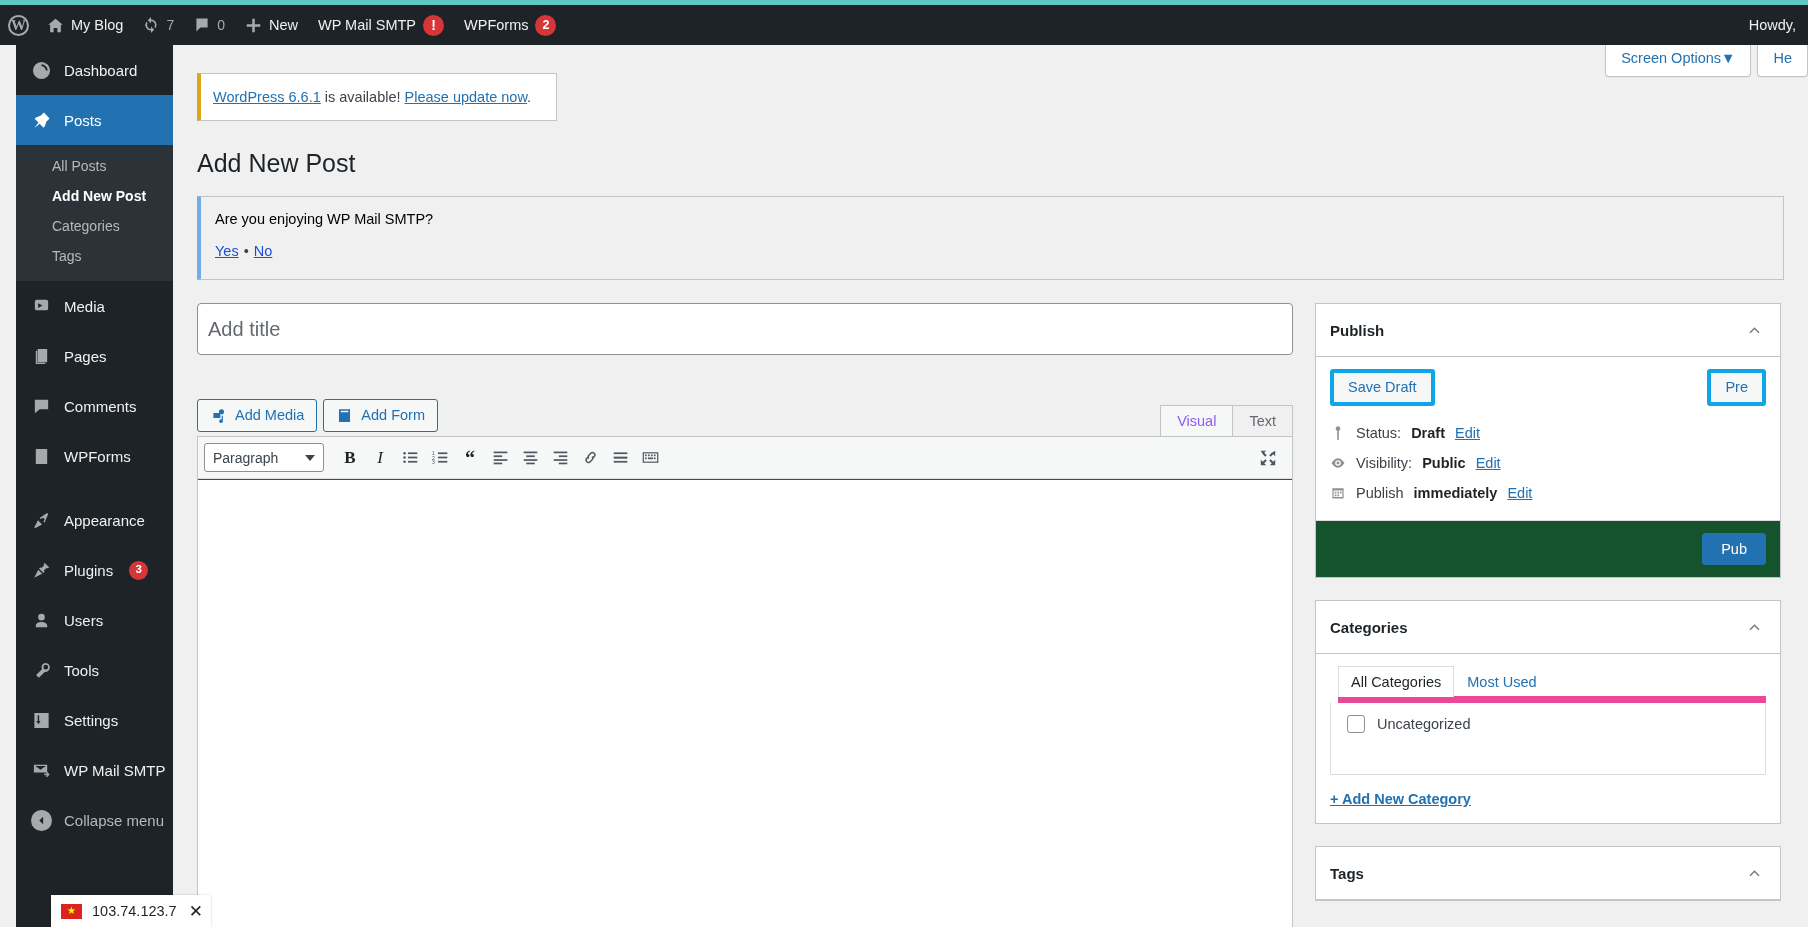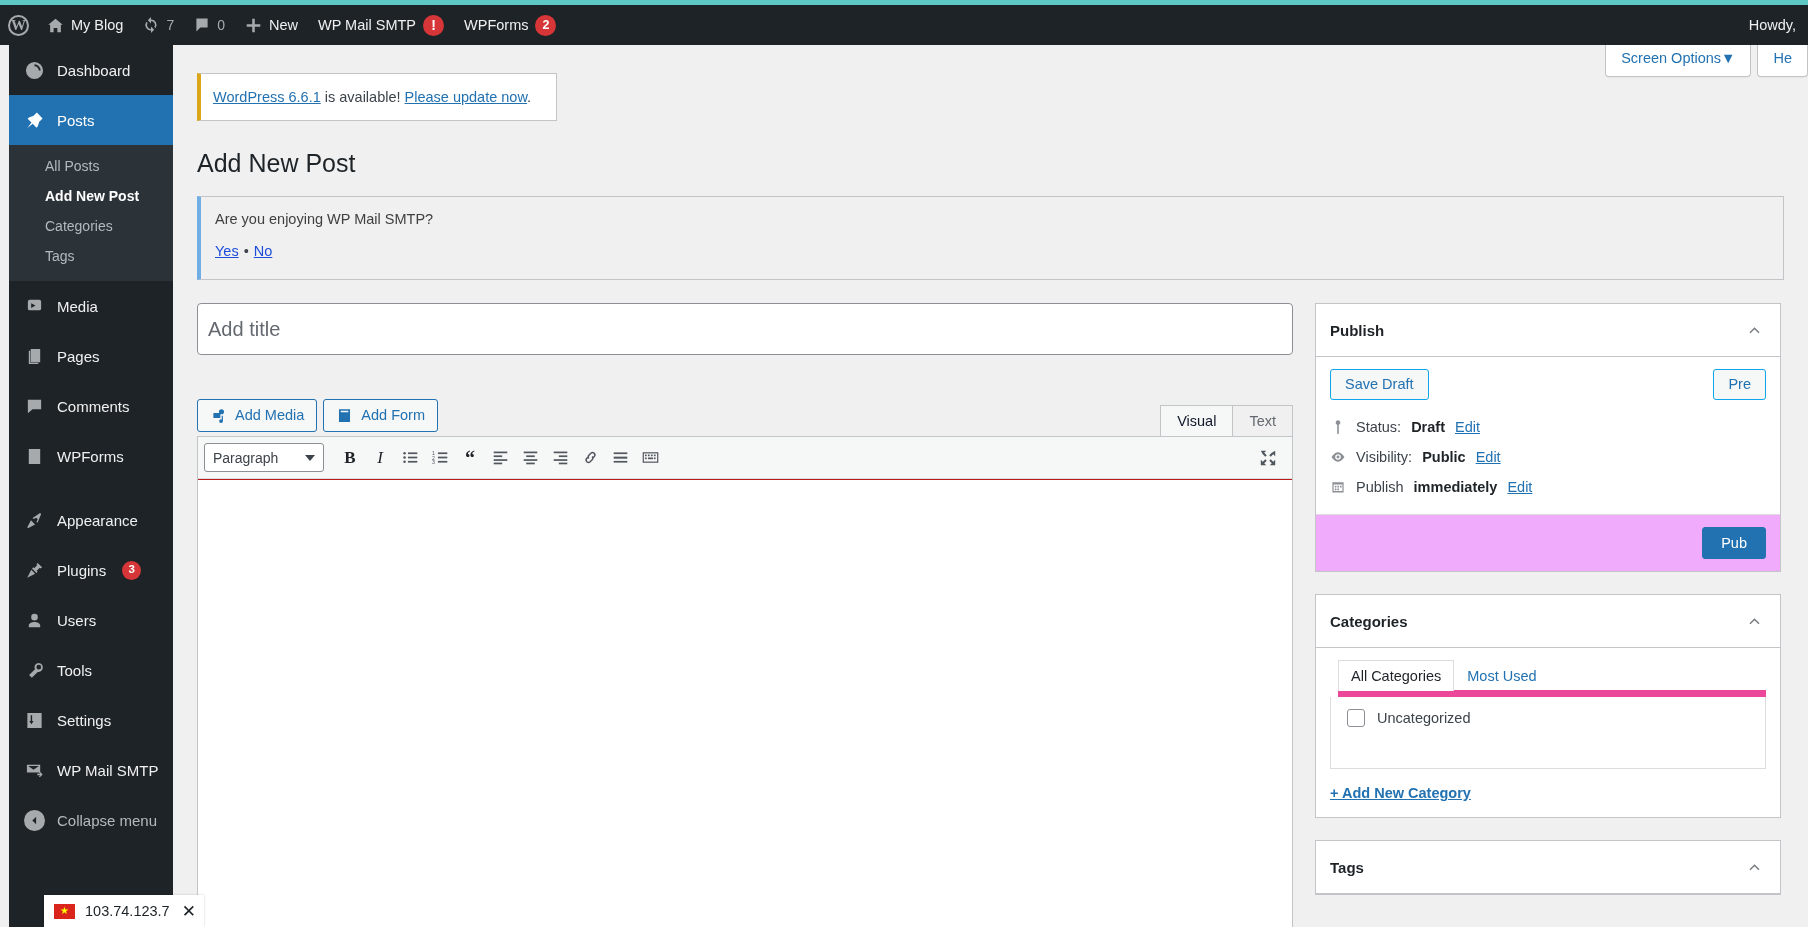--- a/index.html
+++ b/index.html
@@ -51,21 +51,21 @@
   }
   .ab-bubble.excl { font-size: 14px; padding: 0; width: 21px; }
   #adminbar-right {
     position: absolute; right: 0; top: 0; height: 40px;
     display: flex; align-items: center; padding-right: 12px;
   }
   #howdy { font-size: 14.5px; color: #f0f0f1; white-space: nowrap; }
 
   
   #adminmenu {
-    position: absolute; top: 45px; left: 9px;
+    position: absolute; top: 45px; left: 16px;
     width: 173px; height: 882px;
     background: #1d2327;
     color: #f0f0f1;
   }
   .menu-top {
     display: flex; align-items: center; gap: 12px;
     height: 50px; padding-left: 14px;
     color: #f0f0f1; font-size: 15px; cursor: pointer;
     position: relative;
   }
@@ -159,21 +159,21 @@
   
   #smtp-notice {
     margin: 18px 24px 0 24px;
     background: #f0f0f1;
     border: 1px solid #c3c4c7;
     border-left: 4px solid #72aee6;
     padding: 14px 12px 16px 14px;
     min-height: 84px;
     font-size: 14.5px;
   }
-  #smtp-notice .q { color: #404040; margin-bottom: 16px; }
+  #smtp-notice .q { color: #000000; margin-bottom: 16px; }
   #smtp-notice a { color: #1d4ed8; }
   #smtp-notice .sep { color: #3c434a; margin: 0 5px; }
 
   
   #post-body { position: absolute; top: 258px; left: 0; width: 100%; }
   #postbox-container-main {
     position: absolute; left: 24px; top: 0; width: 1096px;
   }
   #postbox-container-side {
     position: absolute; left: 1142px; top: 0; width: 466px;
@@ -209,21 +209,21 @@
   #editor-tabs {
     position: absolute; right: 0; bottom: -4px;
     display: flex; align-items: flex-end;
   }
   .editor-tab {
     border: 1px solid #c3c4c7; border-bottom: none;
     background: #f0f0f1; color: #646970;
     padding: 7px 16px; font-size: 14.5px; cursor: pointer;
     margin-left: -1px;
   }
-  .editor-tab.active { background: #f6f7f7; color: #0f172a; }
+  .editor-tab.active { background: #f6f7f7; color: #8b5cf6; }
 
   
   #wp-content-editor-container {
     margin-top: 4px;
     border: 1px solid #c3c4c7;
     background: #b91c1c;
     height: 592px;
     position: relative;
   }
   #ed-toolbar {
@@ -281,33 +281,33 @@
     cursor: pointer;
   }
   .handle-btn svg { fill: none; stroke: #787c82; stroke-width: 2; }
 
   #submitdiv .inside { padding: 12px 14px 0 14px; }
   #minor-publishing-actions {
     display: flex; justify-content: space-between; align-items: center;
     padding-bottom: 12px;
   }
   .btn-secondary {
-    background: #f6f7f7; border: 1px solid #0ea5e9; color: #2271b1;
+    background: #f6f7f7; border: 4px solid #0ea5e9; color: #2271b1;
     border-radius: 3px; padding: 7px 14px; font-size: 14.5px;
     cursor: pointer; line-height: 1;
   }
   .misc-pub {
     display: flex; align-items: center; gap: 10px;
     padding: 7px 0; font-size: 14.5px; color: #3c434a;
   }
   .misc-pub svg { fill: #8c8f94; display: block; flex: 0 0 auto; }
   .misc-pub a { color: #2271b1; }
   .misc-pub b { color: #1d2327; }
   #major-publishing-actions {
-    background: #f0abfc; border-top: 1px solid #dcdcde;
+    background: #14532d; border-top: 1px solid #dcdcde;
     padding: 12px 14px; display: flex; justify-content: flex-end;
     margin-top: 12px;
   }
   .btn-primary {
     background: #2271b1; border: 1px solid #2271b1; color: #fff;
     border-radius: 3px; padding: 8px 18px; font-size: 14.5px;
     cursor: pointer; line-height: 1;
   }
 
   

